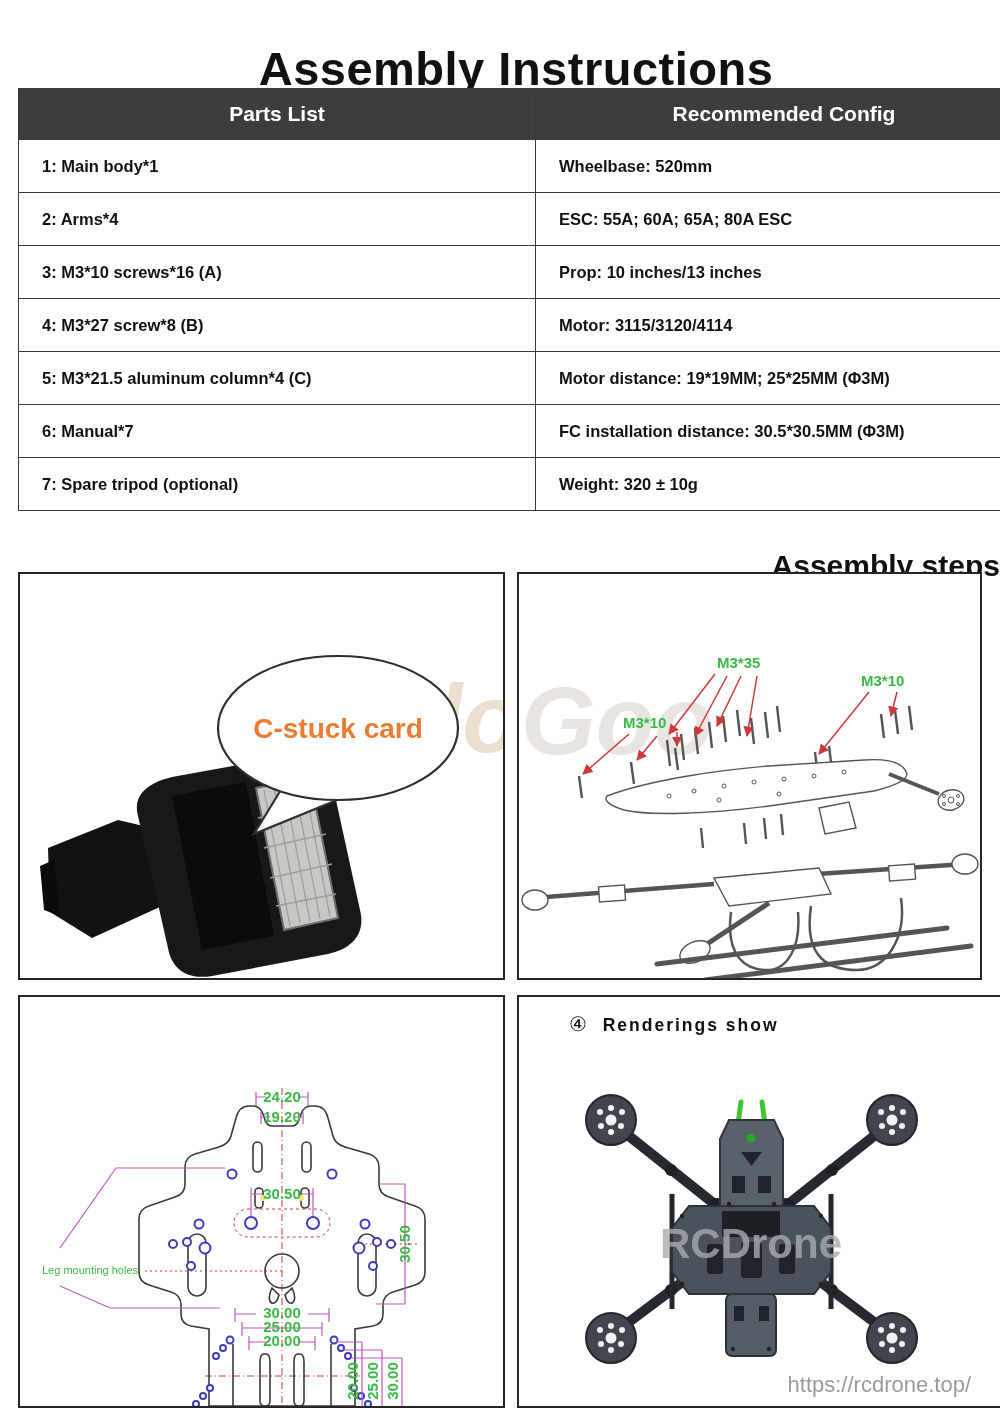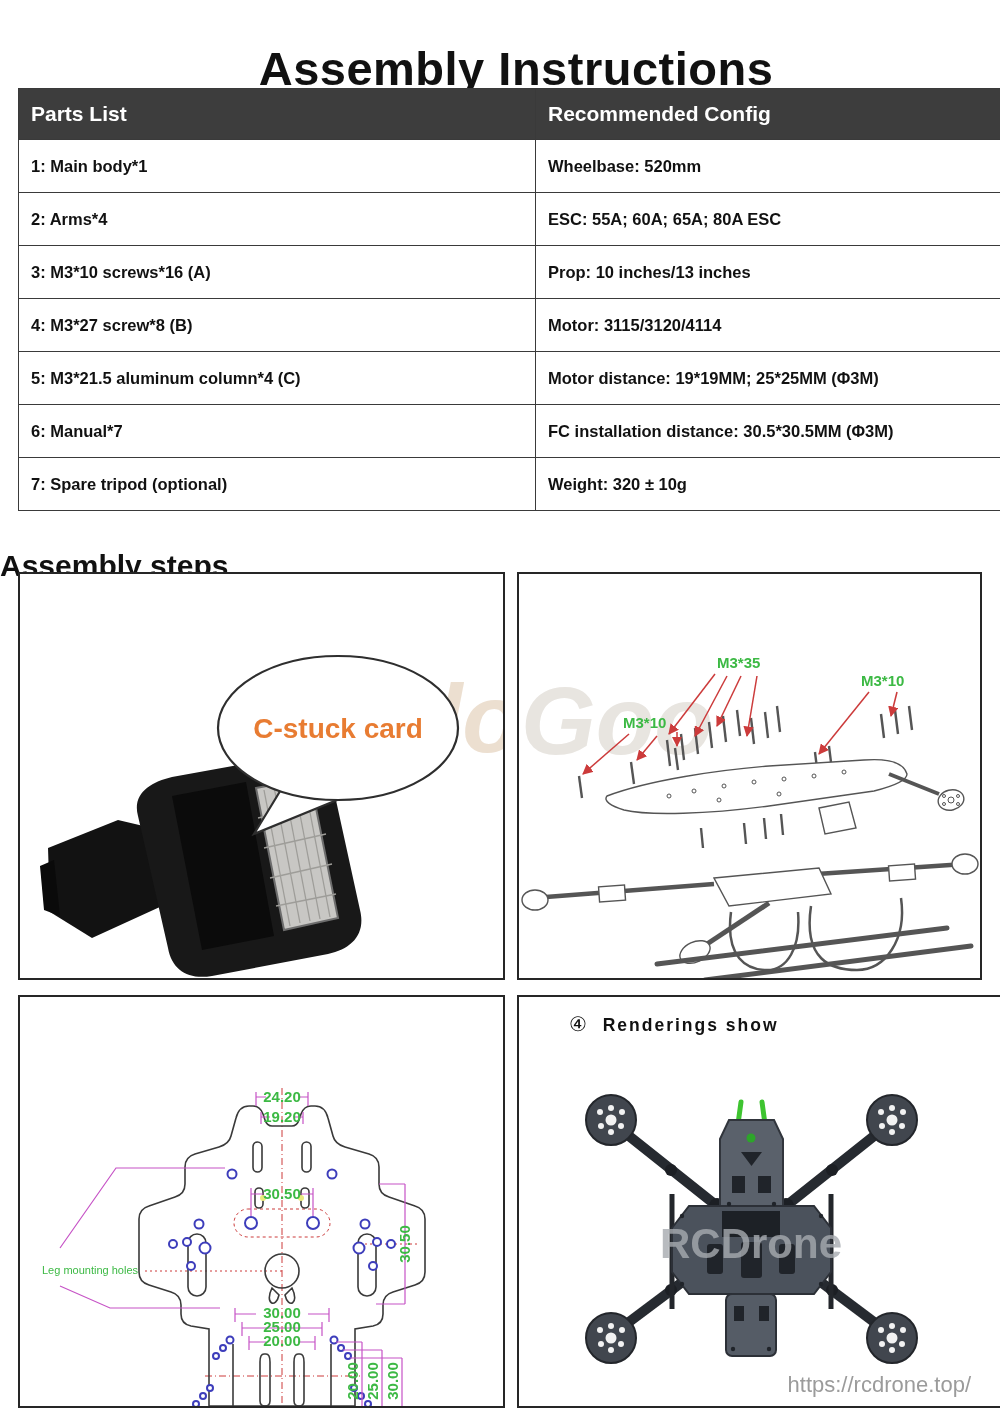--- a/index.html
+++ b/index.html
@@ -8,26 +8,26 @@
   .abs{position:absolute;}
 
   
   #title{top:10px;left:0;width:100%;text-align:center;font-size:47px;
          font-weight:800;letter-spacing:.5px;padding-left:16px;}
 
   
   #parts{top:88px;left:18px;width:964px;border-collapse:collapse;table-layout:fixed;}
   #parts th,#parts td{border:1.6px solid #3a3a3a;text-align:left;vertical-align:middle;}
   #parts th{background:#3d3d3d;color:#fff;font-size:21px;font-weight:700;
-            padding:13px 12px 13px 12px;}
-  #parts td{font-size:16.5px;font-weight:700;padding:0 12px;height:52px;margin-left:35px;}
+            padding:13px 12px 13px 12px;text-align:center;}
+  #parts td{font-size:16.5px;font-weight:700;padding:0 23px;height:52px;margin-left:35px;}
   .c1{width:492px;} .c2{width:472px;}
 
   
-  #steps-title{top:524px;left:0;width:100%;text-align:left;font-size:30px;font-weight:800;}
+  #steps-title{top:524px;left:0;width:100%;text-align:right;font-size:30px;font-weight:800;}
 
   
   .panel{border:2px solid #262626;background:#fff;overflow:hidden;}
   #p1{left:18px; top:572px;width:483px;height:404px;}
   #p2{left:517px;top:572px;width:461px;height:404px;}
   #p3{left:18px; top:995px;width:483px;height:409px;}
   #p4{left:517px;top:995px;width:461px;height:409px;padding-left:36px;}
 
   .step-head{position:relative;z-index:2;padding:10px 14px 0 14px;font-size:17.5px;
              font-weight:700;line-height:1.75;}

